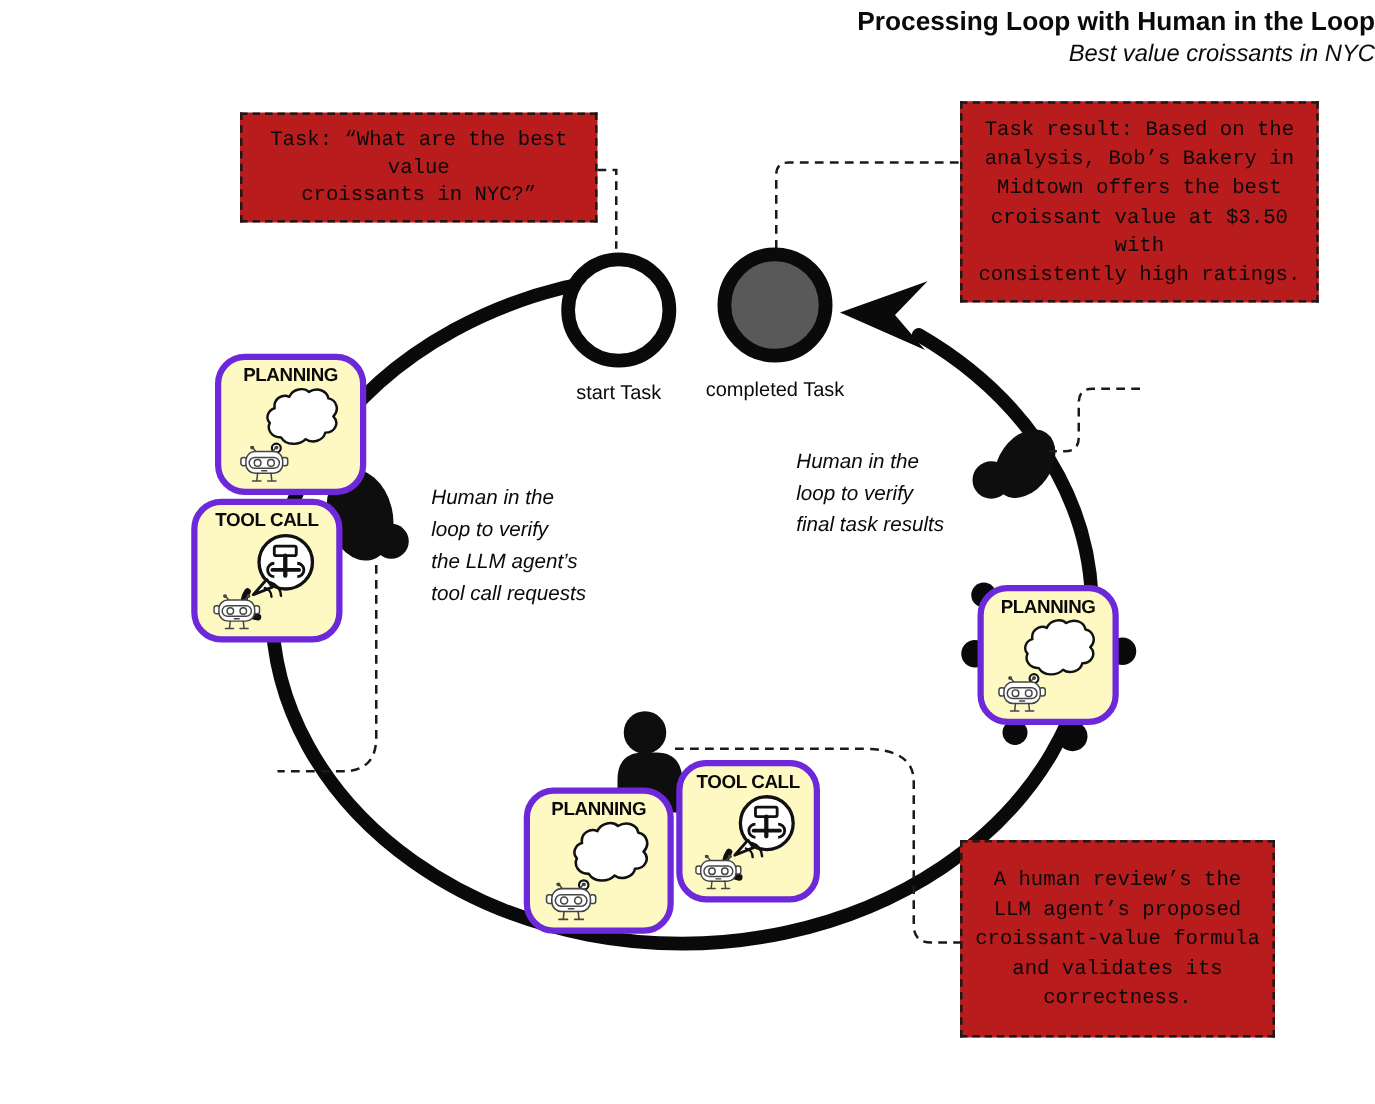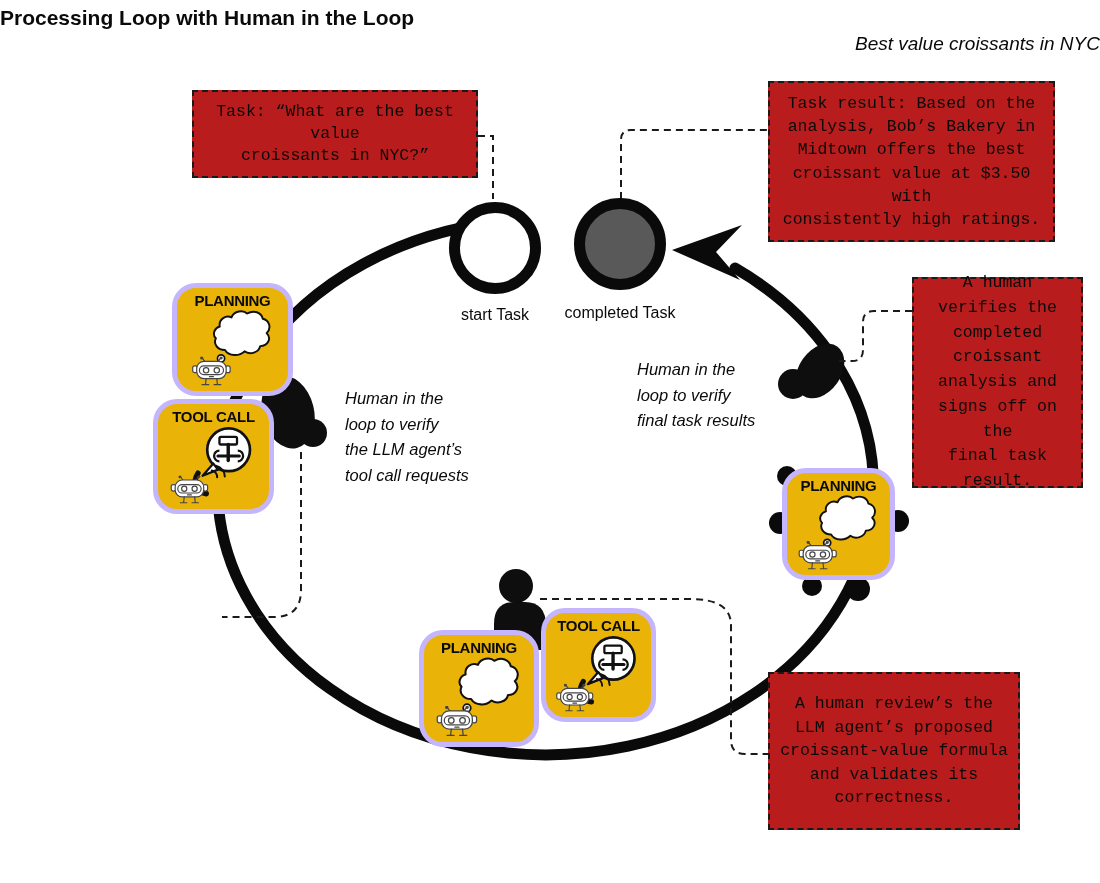--- a/index.html
+++ b/index.html
@@ -1,32 +1,32 @@
 <!DOCTYPE html>
 <html><head>
 <meta charset="utf-8">
 <style>
   html,body{margin:0;padding:0;background:#fff;}
   #stage{position:relative;width:1100px;height:883px;background:#fff;overflow:hidden;
          font-family:"Liberation Sans",sans-serif;color:#0a0a0a;}
   .abs{position:absolute;}
   
-  #title{left:0;top:6px;width:1100px;text-align:left;font-size:21px;font-weight:bold;z-index:4;}
+  #title{left:0;top:6px;width:1100px;text-align:right;font-size:21px;font-weight:bold;z-index:4;}
   #subtitle{left:0;top:33px;width:1100px;text-align:right;font-size:19px;font-style:italic;z-index:4;}
   
   #art{left:0;top:0;width:1100px;height:883px;z-index:1;}
   
   .node{border-radius:50%;z-index:2;box-sizing:border-box;border:11px solid #0a0a0a;}
   #start-node{left:449px;top:202px;width:92px;height:92px;background:#ffffff;}
   #completed-node{left:574px;top:198px;width:92px;height:92px;background:#595959;}
   .node-label{z-index:3;font-size:16px;text-align:center;}
   #start-node-label{left:444px;top:306px;width:102px;}
   #completed-node-label{left:560px;top:304px;width:120px;}
   
-  .stagebox{z-index:2;background:#eab308;border:5px solid #c4b5fd;border-radius:24px;
+  .stagebox{z-index:2;background:#fef9c3;border:5px solid #6d28d9;border-radius:24px;
             box-sizing:border-box;overflow:hidden;}
   .stagebox .hdr{text-align:center;font-weight:bold;font-size:15px;letter-spacing:-0.3px;
                  margin-top:5px;line-height:1.1;}
   .stagebox svg.box-art{position:absolute;left:0;top:20px;width:100%;height:calc(100% - 22px);}
   #box-planning-left{left:172px;top:283px;width:121px;height:113px;}
   #box-toolcall-left{left:153px;top:399px;width:121px;height:115px;}
   #box-planning-bottom{left:419px;top:630px;width:120px;height:117px;}
   #box-toolcall-bottom{left:541px;top:608px;width:115px;height:114px;}
   #box-planning-right{left:782px;top:468px;width:113px;height:112px;}
   
@@ -165,27 +165,20 @@
     </svg>
   </div>
 
   <div class="abs callout" id="callout-task">Task: “What are the best value
 croissants in NYC?”</div>
   <div class="abs callout" id="callout-task-result">Task result: Based on the
 analysis, Bob’s Bakery in
 Midtown offers the best
 croissant value at $3.50 with
 consistently high ratings.</div>
-  <div class="abs callout" id="callout-verify-result">A human
-verifies the
-completed
-croissant
-analysis and
-signs off on the
-final task result.</div>
   <div class="abs callout" id="callout-review-formula">A human review’s the
 LLM agent’s proposed
 croissant-value formula
 and validates its
 correctness.</div>
 
   <div class="abs looplabel" id="label-verify-toolcalls">Human in the
 loop to verify
 the LLM agent’s
 tool call requests</div>

